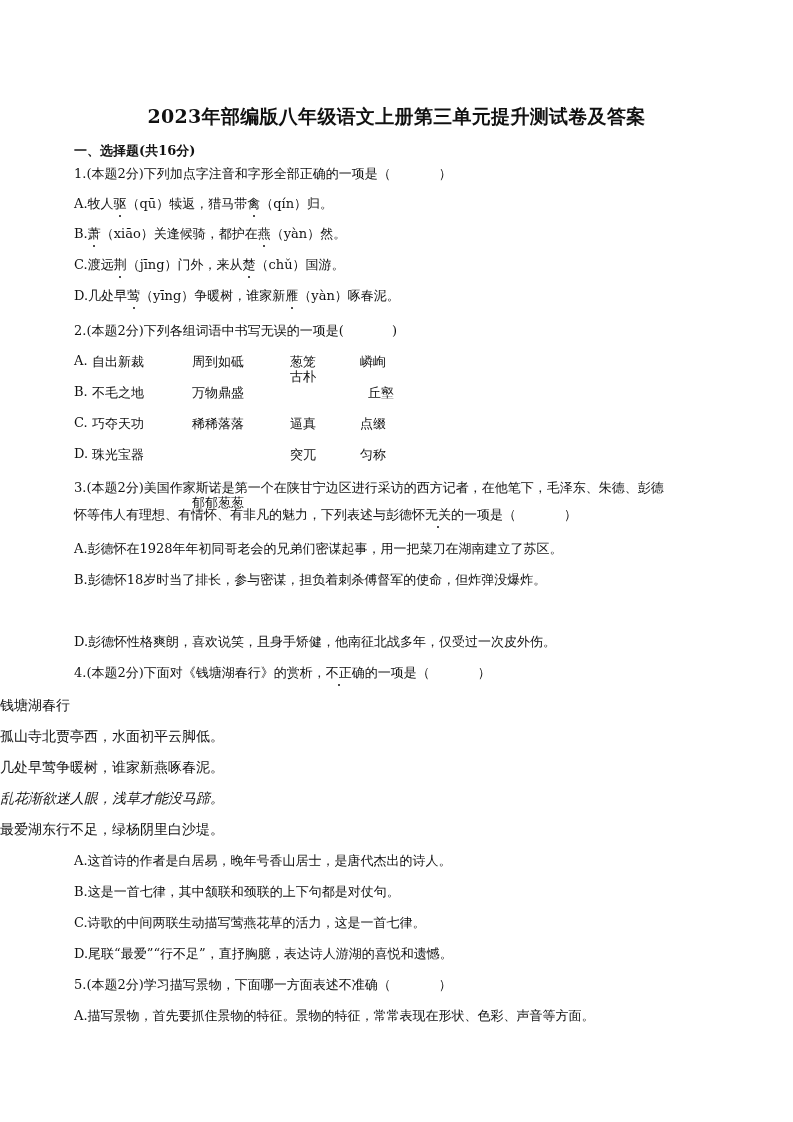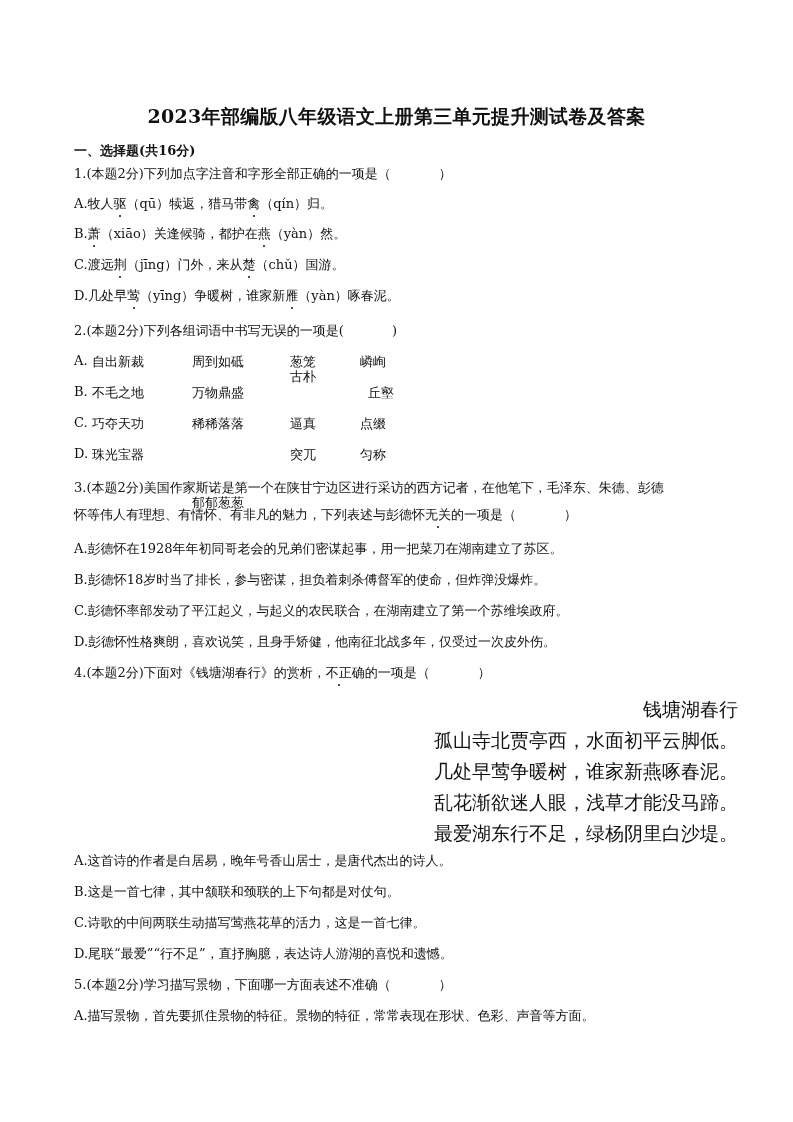--- a/index.html
+++ b/index.html
@@ -61,22 +61,22 @@
   }
   .cell {
     position: absolute;
     font-size: 13px;
     white-space: nowrap;
   }
   .poem {
     position: absolute;
     left: 0;
     width: 738px;
-    text-align: right;
-    font-size: 19px;
+    text-align: left;
+    font-size: 14px;
     white-space: nowrap;
   }
 </style>
 </head>
 <body>
 
 <div class="page">
 
   <div class="title">2023年部编版八年级语文上册第三单元提升测试卷及答案</div>
 
@@ -129,31 +129,30 @@
   <span class="cell" style="left:192px;top:446px;margin-top:48px;">郁郁葱葱</span>
   <span class="cell" style="left:290px;top:446px;">突兀</span>
   <span class="cell" style="left:360px;top:446px;">匀称</span>
 
   <div class="line" style="top:479px;">3.(本题2分)美国作家斯诺是第一个在陕甘宁边区进行采访的西方记者，在他笔下，毛泽东、朱德、彭德</div>
   <div class="line" style="top:506px;">
     <span>怀等伟人有理想、有情怀、有非凡的魅力，下列表述与彭德怀</span><span class="dot">无关</span><span>的一项是（</span><span class="blank"></span><span>）</span>
   </div>
   <div class="line" style="top:540px;">A.彭德怀在1928年年初同哥老会的兄弟们密谋起事，用一把菜刀在湖南建立了苏区。</div>
   <div class="line" style="top:571px;">B.彭德怀18岁时当了排长，参与密谋，担负着刺杀傅督军的使命，但炸弹没爆炸。</div>
-  <div class="line" style="top:602px;">C.彭德怀率部发动了平江起义，与起义的农民联合，在湖南建立了第一个苏维埃政府。</div>
   <div class="line" style="top:633px;">D.彭德怀性格爽朗，喜欢说笑，且身手矫健，他南征北战多年，仅受过一次皮外伤。</div>
 
   <div class="line" style="top:664px;">
     <span>4.(本题2分)下面对《钱塘湖春行》的赏析，</span><span class="dot">不正</span><span>确的一项是（</span><span class="blank"></span><span>）</span>
   </div>
 
   <div class="poem" style="top:697px;">钱塘湖春行</div>
   <div class="poem" style="top:728px;">孤山寺北贾亭西，水面初平云脚低。</div>
   <div class="poem" style="top:759px;">几处早莺争暖树，谁家新燕啄春泥。</div>
-  <div class="poem" style="top:790px;">乱花渐欲迷人眼，浅草才能没马蹄。</div>
+  <div class="poem" style="top:790px;font-style:italic;">乱花渐欲迷人眼，浅草才能没马蹄。</div>
   <div class="poem" style="top:821px;">最爱湖东行不足，绿杨阴里白沙堤。</div>
 
   <div class="line" style="top:852px;">A.这首诗的作者是白居易，晚年号香山居士，是唐代杰出的诗人。</div>
   <div class="line" style="top:883px;">B.这是一首七律，其中颔联和颈联的上下句都是对仗句。</div>
   <div class="line" style="top:914px;">C.诗歌的中间两联生动描写莺燕花草的活力，这是一首七律。</div>
   <div class="line" style="top:945px;">D.尾联“最爱”“行不足”，直抒胸臆，表达诗人游湖的喜悦和遗憾。</div>
 
   <div class="line" style="top:976px;">
     <span>5.(本题2分)学习描写景物，下面哪一方面表述不准确（</span><span class="blank"></span><span>）</span>
   </div>

